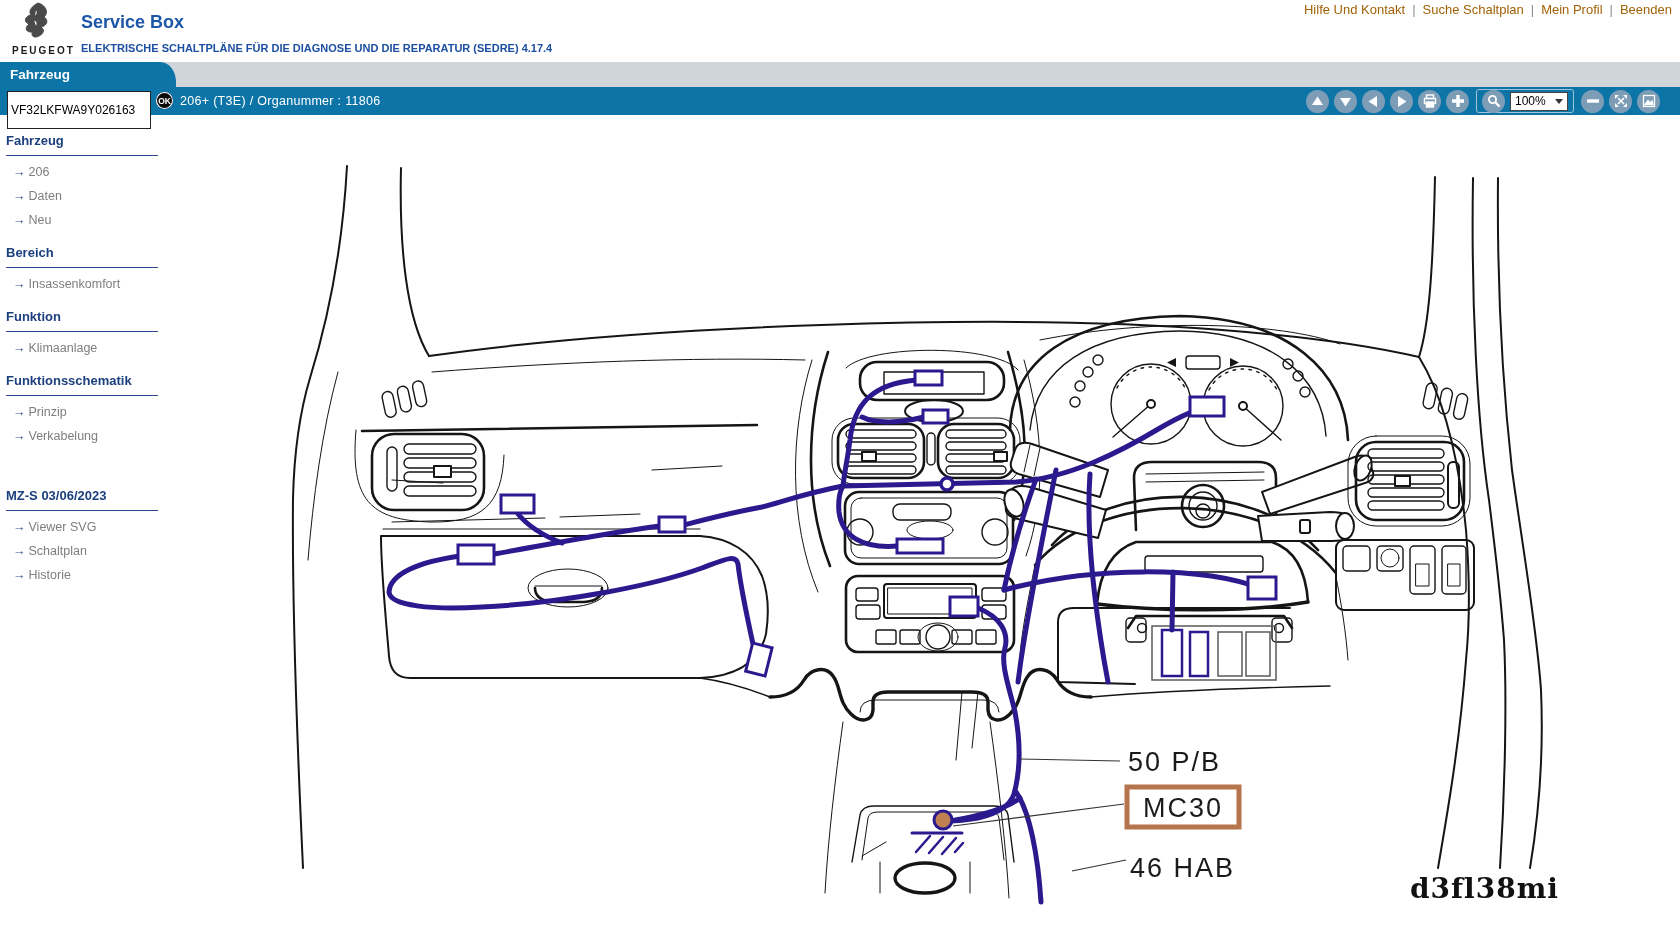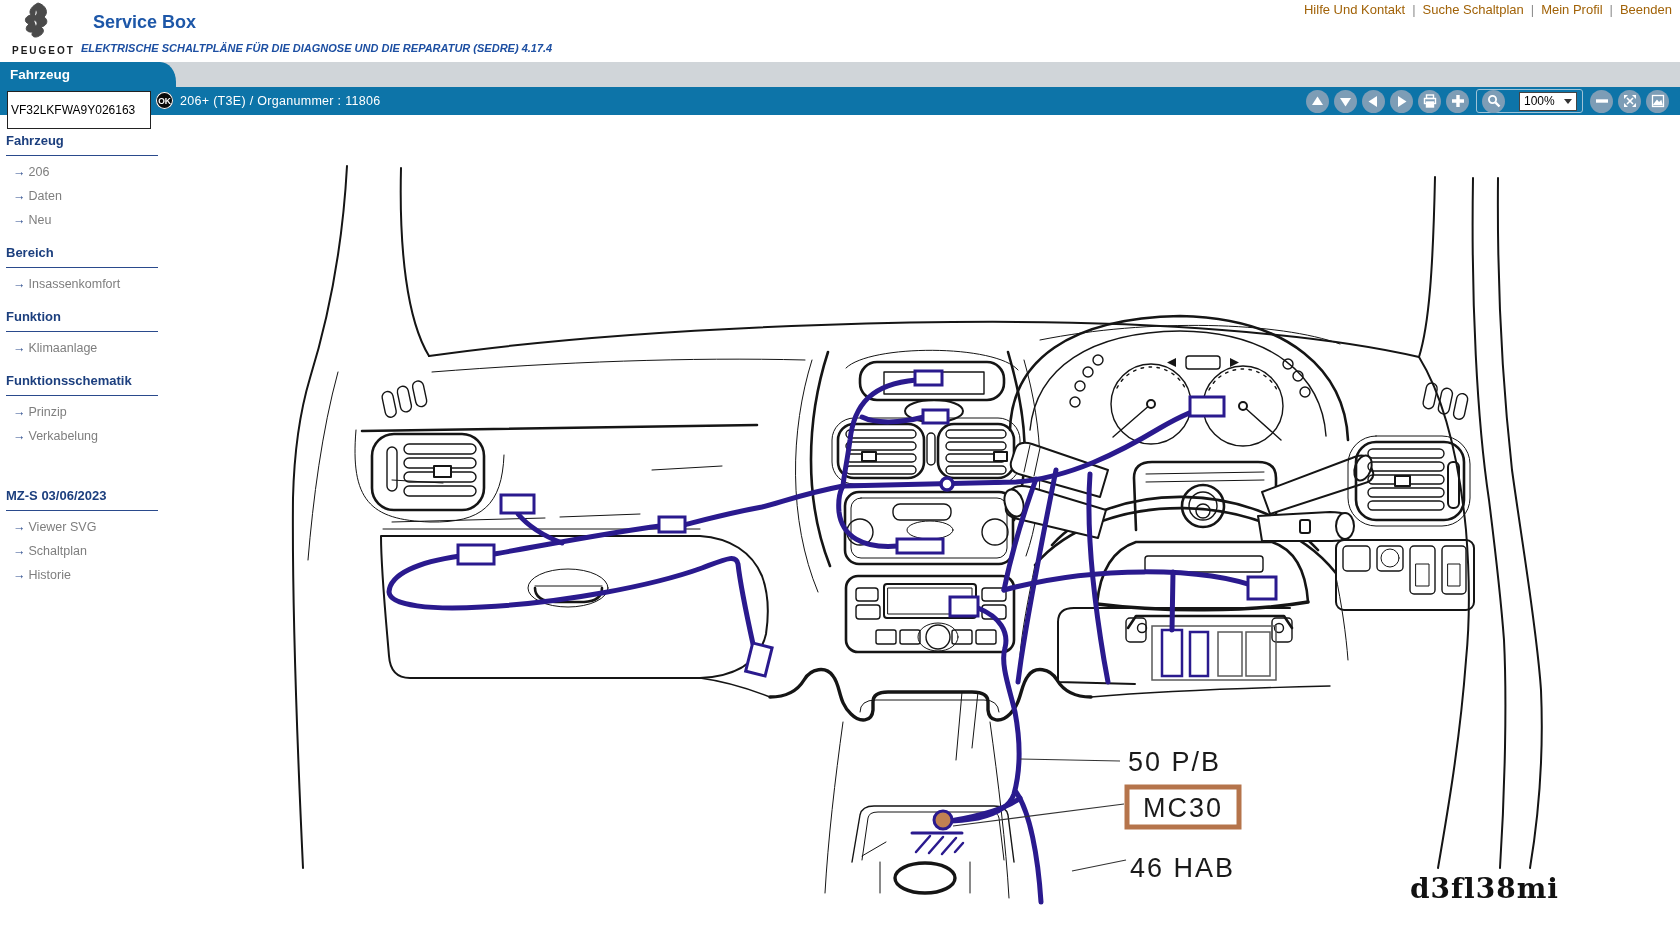--- a/index.html
+++ b/index.html
@@ -3,22 +3,22 @@
 <meta charset="utf-8">
 <style>
   html,body{margin:0;padding:0;background:#fff;}
   .stage{position:relative;width:1680px;height:925px;overflow:hidden;background:#fff;
          font-family:"Liberation Sans",sans-serif;}
 
   
   .hdr{position:absolute;top:0;left:0;width:1680px;height:62px;background:#fff;}
   .logo{position:absolute;left:12px;top:2px;width:52px;text-align:center;}
   .logo-word{font-size:10px;font-weight:bold;letter-spacing:2px;color:#1c1c1c;margin-top:1px;}
-  .app-title{position:absolute;left:81px;top:12px;font-size:18px;font-weight:bold;color:#1d57a8;margin-left:12px;}
-  .app-sub{position:absolute;left:81px;top:42px;font-size:11px;font-weight:bold;color:#1d4fa2;font-style:italic;}
+  .app-title{position:absolute;left:81px;top:12px;font-size:18px;font-weight:bold;color:#1d57a8;}
+  .app-sub{position:absolute;left:81px;top:42px;font-size:11px;font-weight:bold;color:#1d4fa2;}
   .navlinks{position:absolute;right:8px;top:2px;font-size:13px;color:#8e8e8e;}
   .navlinks a{color:#a16207;text-decoration:none;cursor:pointer;}
   .navlinks .sep{margin:0 7px;color:#8e8e8e;}
 
   
   .tabrow{position:absolute;top:62px;left:0;width:1680px;height:25px;background:#d0d5d9;}
   .tab{position:absolute;left:0;top:0;width:176px;height:25px;background:#0d74a8;
        border-top-right-radius:16px 20px;color:#fff;font-weight:bold;font-size:13.5px;
        line-height:25px;padding-left:10px;box-sizing:border-box;cursor:pointer;}
 
@@ -27,21 +27,21 @@
   .vin{position:absolute;left:7px;top:4px;width:144px;height:18px;border:1px solid #222;
        font-size:12px;font-family:"Liberation Sans",sans-serif;padding:18px 3px;box-sizing:border-box;background:#fff;}
   .okbadge{position:absolute;left:156px;top:5px;width:17px;height:17px;border-radius:50%;
        background:#0a0a0a;color:#fff;font-size:8.5px;font-weight:bold;display:flex;align-items:center;
        justify-content:center;box-shadow:inset 0 0 0 1px #fff;cursor:pointer;}
   .carinfo{position:absolute;left:180px;top:0;height:36px;line-height:28px;color:#fff;
        font-size:12.5px;letter-spacing:.3px;}
   .icons{position:absolute;left:1306px;top:2px;height:24px;display:flex;align-items:center;gap:5px;}
   .cicon{width:23px;height:23px;border-radius:50%;background:#7d9db6;display:flex;align-items:center;
        justify-content:center;cursor:pointer;flex:0 0 auto;}
-  .zoomgrp{display:flex;align-items:center;gap:14px;border:1px solid #9fc3d7;border-radius:3px;
+  .zoomgrp{display:flex;align-items:center;gap:5px;border:1px solid #9fc3d7;border-radius:3px;
        padding:1px 5px;height:24px;box-sizing:border-box;margin:0 2px;}
   .zoomsel{width:58px;height:19px;background:#fff;border:1px solid #444;font-size:12px;
        display:flex;align-items:center;justify-content:space-between;padding:0 4px;box-sizing:border-box;cursor:pointer;}
   .zoomsel .car{width:0;height:0;border-left:4px solid transparent;border-right:4px solid transparent;
        border-top:5px solid #333;}
 
   
   .sidebar{position:absolute;left:6px;top:133px;width:152px;font-size:12.5px;}
   .sec{margin-top:17px;}
   .sec:first-child{margin-top:0;}

